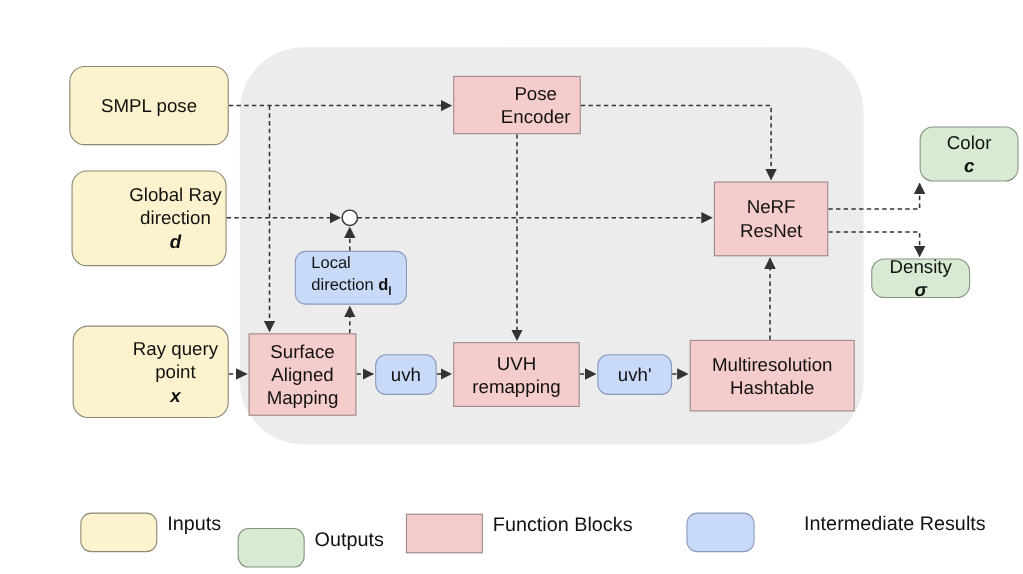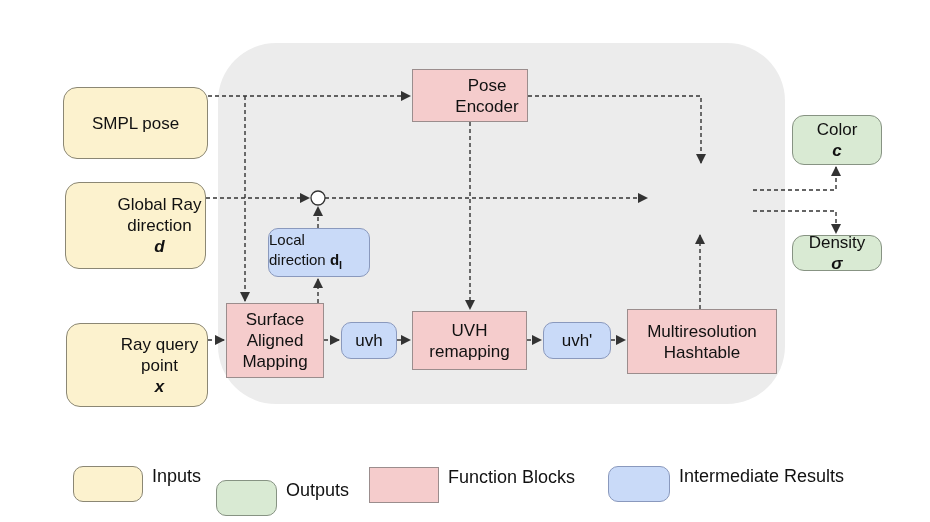--- a/index.html
+++ b/index.html
@@ -39,40 +39,39 @@
     display:flex;flex-direction:column;
     align-items:center;justify-content:center;
     text-align:center;
     font-size:17px;line-height:21px;
     box-sizing:border-box;
   }
   .node.input{
     background:var(--input-fill);
     border:1.6px solid var(--input-border);
     border-radius:14px;
-    margin-top:27px;
   }
   .node.output{
     background:var(--output-fill);
     border:1.6px solid var(--output-border);
     border-radius:12px;
   }
   .node.function{
     background:var(--function-fill);
     border:1.5px solid var(--function-border);
     border-radius:0;
   }
   .node.intermediate{
     background:var(--intermediate-fill);
     border:1.5px solid var(--intermediate-border);
     border-radius:10px;
   }
   .node .ln{display:block;}
   .sym{font-weight:bold;font-style:italic;}
-  .node.left-align{align-items:flex-start;text-align:left;padding-left:0;font-size:15px;line-height:20px;}
+  .node.left-align{align-items:flex-start;text-align:left;padding-left:14px;font-size:15px;line-height:20px;}
   .node.left-align sub{font-weight:bold;font-size:11px;}
   .legend{position:absolute;left:0;top:0;width:930px;height:522px;pointer-events:none;}
   .legend-item{position:absolute;display:flex;}
   .legend-swatch{width:70px;height:36px;box-sizing:border-box;}
   .legend-swatch.input{background:var(--input-fill);border:1.6px solid var(--input-border);border-radius:10px;}
   .legend-swatch.output{background:var(--output-fill);border:1.6px solid var(--output-border);border-radius:10px;width:61px;}
   .legend-swatch.function{background:var(--function-fill);border:1.5px solid var(--function-border);border-radius:0;}
   .legend-swatch.intermediate{background:var(--intermediate-fill);border:1.5px solid var(--intermediate-border);border-radius:10px;width:62px;}
   .legend-label{margin-left:9px;font-size:18px;}
 </style>
@@ -138,35 +137,39 @@
   <div class="node function" style="left:412px;top:311px;width:115px;height:59px;">
     <span class="ln">UVH</span>
     <span class="ln">remapping</span>
   </div>
 
   <div class="node function" style="left:627px;top:309px;width:150px;height:65px;">
     <span class="ln">Multiresolution</span>
     <span class="ln">Hashtable</span>
   </div>
 
+  <div class="node function" style="left:649px;top:165px;width:104px;height:68px;">
+    <span class="ln">NeRF</span>
+    <span class="ln">ResNet</span>
+  </div>
 
   <div class="node intermediate left-align" style="left:268px;top:228px;width:102px;height:49px;">
     <span class="ln">Local</span>
     <span class="ln"><span>direction</span>&nbsp;<span class="sym" style="font-style:normal;">d</span><sub>l</sub></span>
   </div>
 
   <div class="node intermediate" style="left:341px;top:322px;width:56px;height:37px;">
     <span class="ln">uvh</span>
   </div>
 
   <div class="node intermediate" style="left:543px;top:322px;width:68px;height:37px;">
     <span class="ln">uvh'</span>
   </div>
 
-  <div class="node output" style="left:792px;top:115px;width:90px;height:50px;">
+  <div class="node output" style="left:836px;top:115px;width:90px;height:50px;">
     <span class="ln">Color</span>
     <span class="ln sym">c</span>
   </div>
 
   <div class="node output" style="left:792px;top:235px;width:90px;height:36px;">
     <span class="ln">Density</span>
     <span class="ln sym">σ</span>
   </div>
 
   <div class="legend">
@@ -175,19 +178,19 @@
       <span class="legend-label">Inputs</span>
     </div>
     <div class="legend-item" style="left:216px;top:480px;">
       <div class="legend-swatch output"></div>
       <span class="legend-label">Outputs</span>
     </div>
     <div class="legend-item" style="left:369px;top:467px;">
       <div class="legend-swatch function"></div>
       <span class="legend-label">Function Blocks</span>
     </div>
-    <div class="legend-item" style="left:608px;top:466px;">
+    <div class="legend-item" style="left:624px;top:466px;gap:36px;">
       <div class="legend-swatch intermediate"></div>
       <span class="legend-label">Intermediate Results</span>
     </div>
   </div>
 
 </div>
 
 </body></html>

